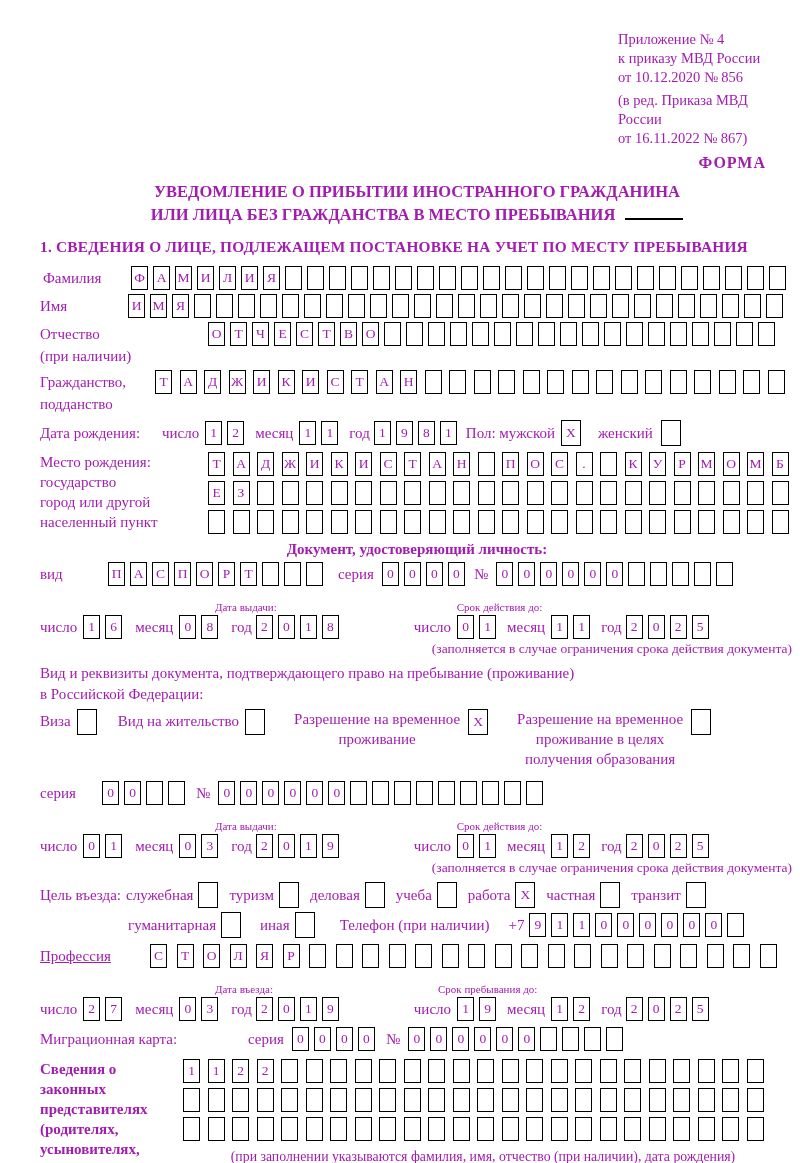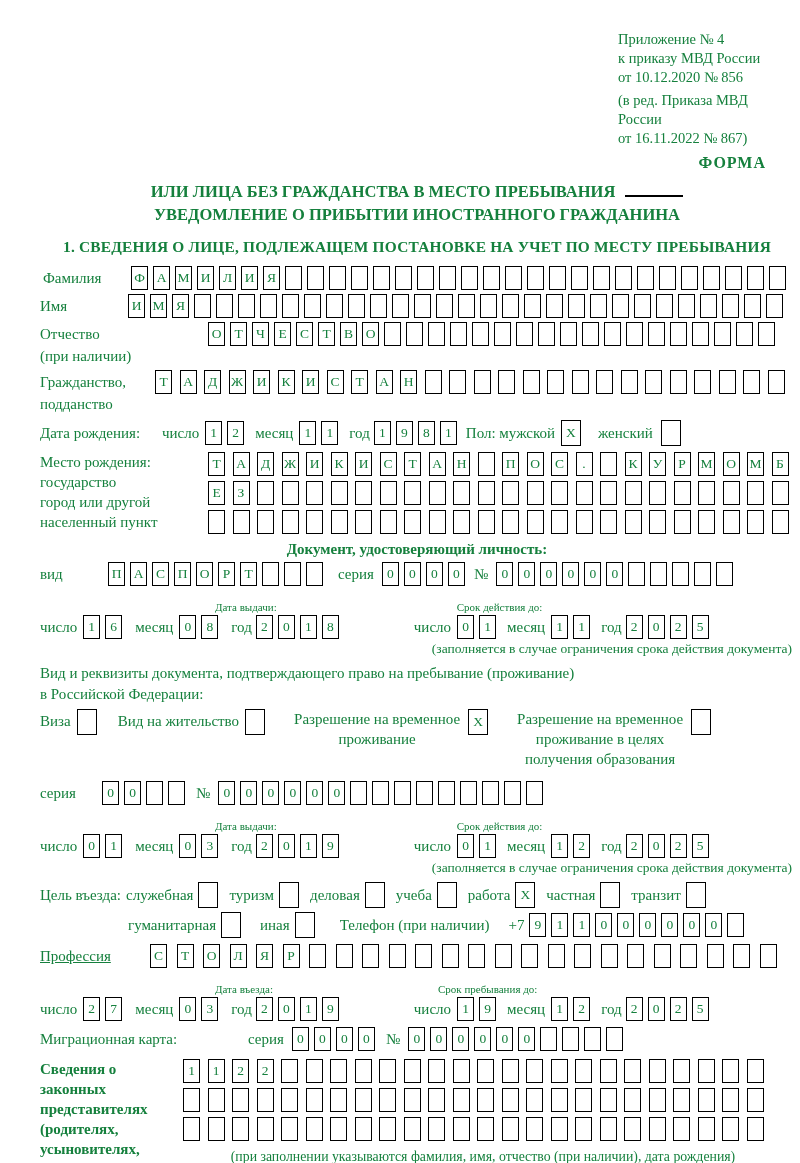--- a/index.html
+++ b/index.html
@@ -1,26 +1,26 @@
 <!DOCTYPE html>
 <html><head>
 <meta charset="utf-8">
 <style>
   html,body{margin:0;padding:0;background:#ffffff;}
-  .page{width:800px;height:1163px;background:#ffffff;color:#15803d;
+  .page{width:800px;height:1163px;background:#ffffff;color:#a21caf;
         font-family:"Liberation Serif",serif;box-sizing:border-box;
         padding:30px 6px 4px 40px;overflow:hidden;}
   
   .hdr{margin-left:578px;font-size:14.5px;line-height:19px;}
   .hgap{height:4px;}
   .forma{font-weight:bold;text-align:right;padding-right:28px;font-size:16px;
          margin-top:6px;letter-spacing:1px;}
   .title{text-align:center;font-weight:bold;font-size:16.5px;line-height:23px;margin-top:8px;}
   .blank{display:inline-block;width:58px;border-bottom:2.2px solid #000;height:14px;margin-left:10px;}
-  .sec{font-weight:bold;font-size:15.4px;text-align:center;margin-top:12px;white-space:nowrap;letter-spacing:.2px;}
+  .sec{font-weight:bold;font-size:15.4px;text-align:left;margin-top:12px;white-space:nowrap;letter-spacing:.2px;}
   
   .row{display:flex;align-items:center;margin-top:4px;}
   .row.top{align-items:flex-start;}
   .lab{font-size:15px;line-height:24px;flex:0 0 auto;}
   .lab .sub{line-height:20px;}
   .cells{display:flex;flex:0 0 auto;}
   .cell{flex:0 0 auto;width:17px;height:24px;box-sizing:border-box;border:1.8px solid #000;
         margin-right:5px;display:flex;align-items:center;justify-content:center;
         font-size:13.5px;line-height:1;}
   .wide .cell{margin-right:7.5px;}
@@ -57,24 +57,24 @@
     <div>Приложение № 4</div>
     <div>к приказу МВД России</div>
     <div>от 10.12.2020 № 856</div>
     <div class="hgap"></div>
     <div>(в ред. Приказа МВД России</div>
     <div>от 16.11.2022 № 867)</div>
   </div>
   <div class="forma">ФОРМА</div>
 
   <div class="title">
+    <div>УВЕДОМЛЕНИЕ О ПРИБЫТИИ ИНОСТРАННОГО ГРАЖДАНИНА</div>
     <div>
       <span>ИЛИ ЛИЦА БЕЗ ГРАЖДАНСТВА В МЕСТО ПРЕБЫВАНИЯ</span><span class="blank"></span>
     </div>
-    <div>УВЕДОМЛЕНИЕ О ПРИБЫТИИ ИНОСТРАННОГО ГРАЖДАНИНА</div>
   </div>
   <div class="sec">1. СВЕДЕНИЯ О ЛИЦЕ, ПОДЛЕЖАЩЕМ ПОСТАНОВКЕ НА УЧЕТ ПО МЕСТУ ПРЕБЫВАНИЯ</div>
 
   <div class="row mt10">
     <span class="lab w88">Фамилия</span>
     <span class="cells">
         <span class="cell">Ф</span>
         <span class="cell">А</span>
         <span class="cell">М</span>
         <span class="cell">И</span>

